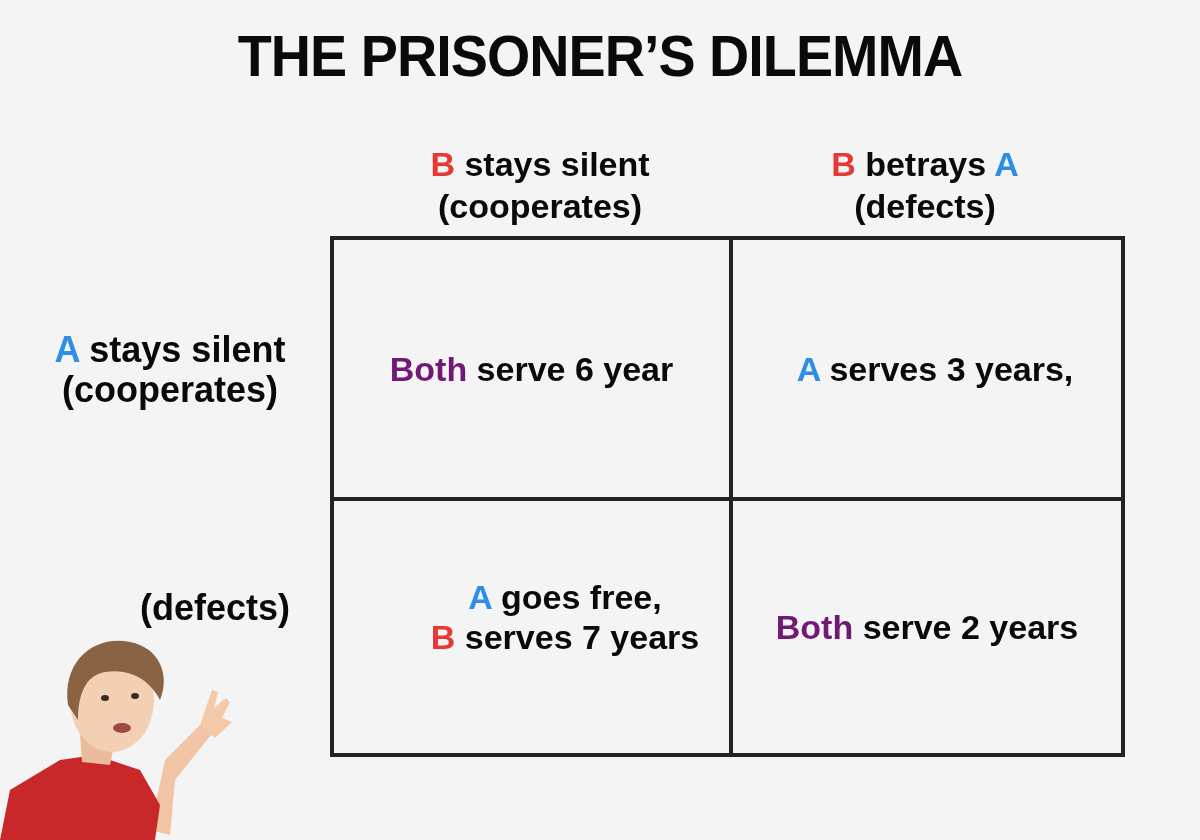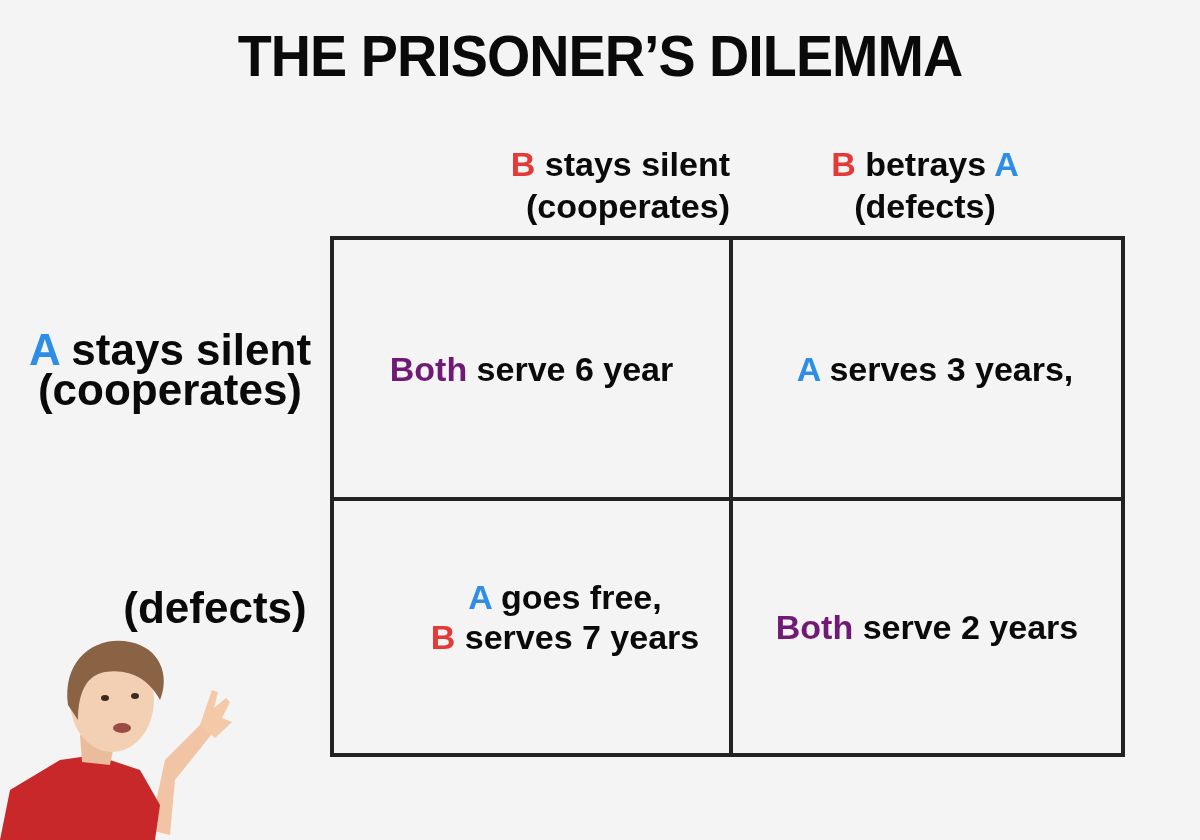--- a/index.html
+++ b/index.html
@@ -23,33 +23,33 @@
   .vline { position: absolute; left: 395px; top: 0; width: 4px; height: 100%; background: #222; }
   .hline { position: absolute; top: 257px; left: 0; height: 4px; width: 100%; background: #222; }
   .cell {
     position: absolute; display: flex; align-items: center; justify-content: center;
     text-align: center; font-weight: bold; font-size: 34px; line-height: 40px;
   }
   .hdr {
     position: absolute; text-align: center; font-weight: bold; font-size: 34px; line-height: 42px;
   }
   .rowhdr {
-    position: absolute; text-align: right; font-weight: bold; font-size: 44px; line-height: 40px;
+    position: absolute; text-align: right; font-weight: bold; font-size: 36px; line-height: 40px;
   }
   .a { color: #2e8de6; }
   .b { color: #e53935; }
   .both { color: #701a75; }
   .person { position: absolute; left: 0; top: 630px; width: 250px; height: 210px; }
 </style>
 </head>
 <body>
 
 <div class="title">THE PRISONER’S DILEMMA</div>
 
-<div class="hdr" style="left:330px; top:143px; width:400px;text-align:right;">
+<div class="hdr" style="left:340px; top:143px; width:400px;">
   <div><span class="b">B</span><span> stays silent</span></div>
   <div>(cooperates)</div>
 </div>
 <div class="hdr" style="left:725px; top:143px; width:400px;">
   <div><span class="b">B</span><span> betrays </span><span class="a">A</span></div>
   <div>(defects)</div>
 </div>
 
 <div class="rowhdr" style="left:20px; top:330px; width:300px; text-align:center;">
   <div><span class="a">A</span><span> stays silent</span></div>

